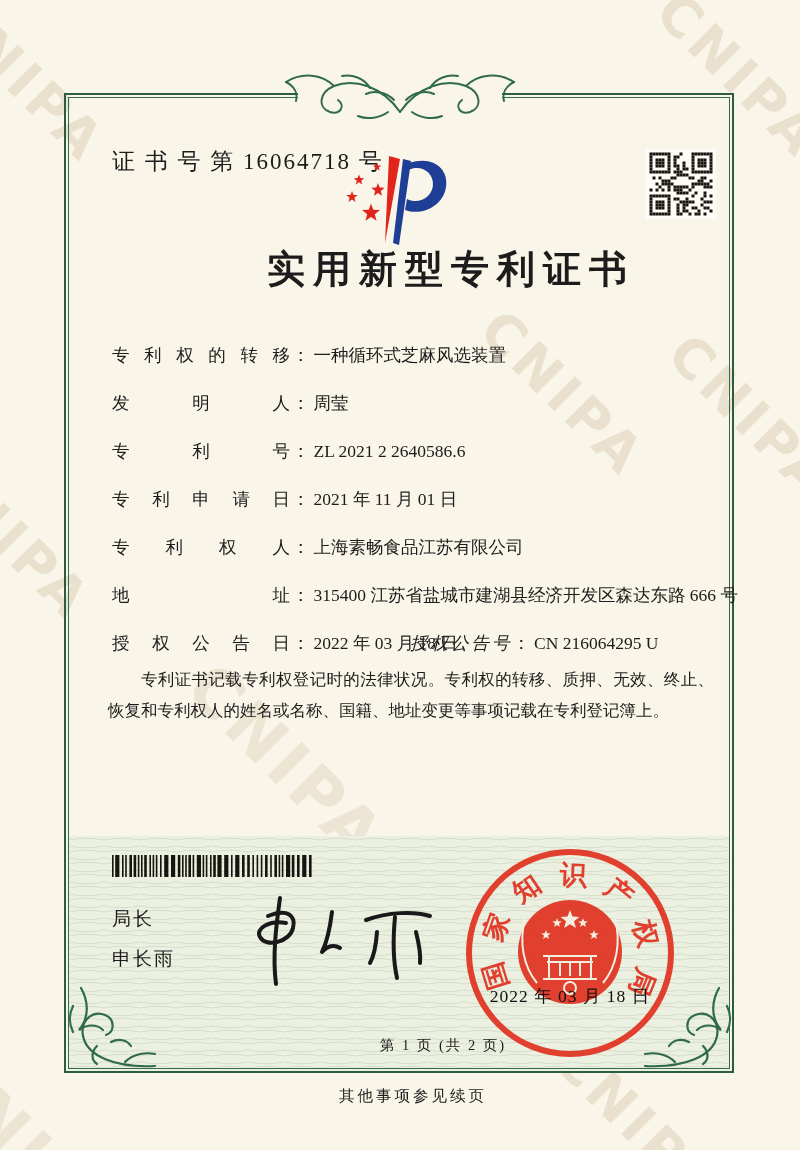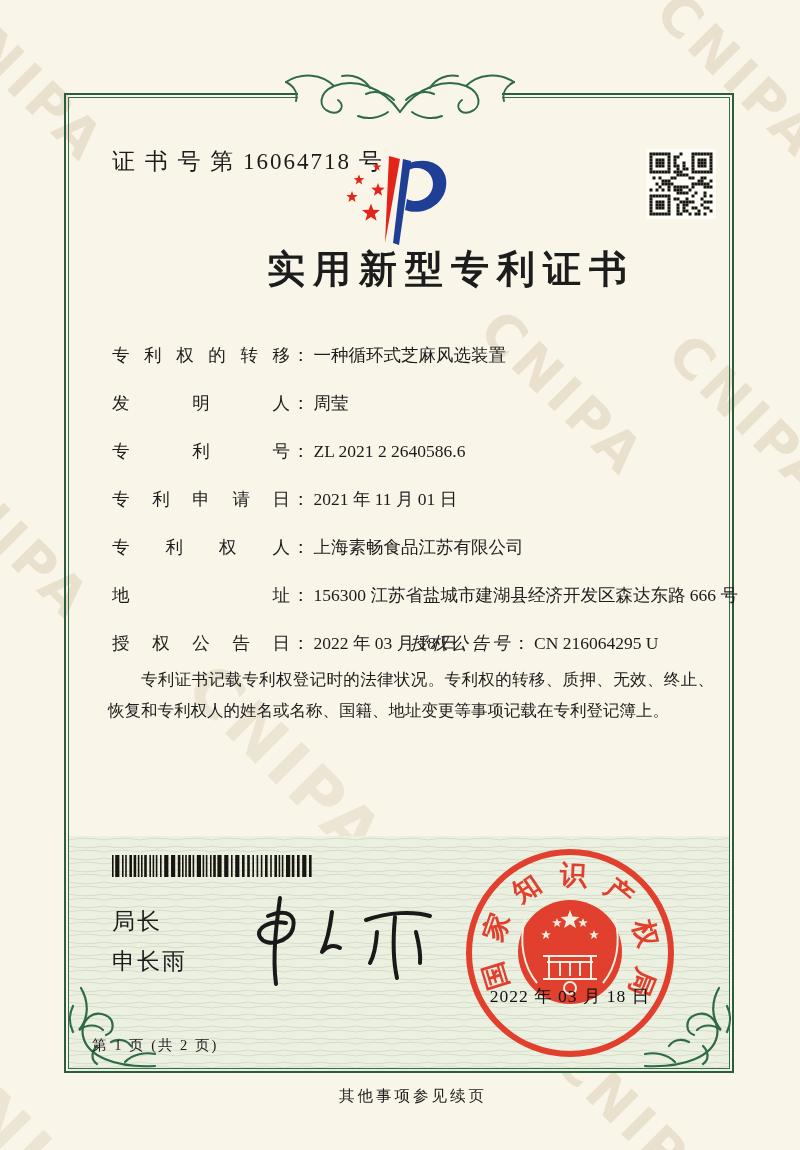--- a/index.html
+++ b/index.html
@@ -41,27 +41,27 @@
   }
   .fcolon{display:inline-block;margin-left:2px;}
   .fvalue{margin-left:4px;}
   .grant2{position:absolute;left:298px;top:0;}
   .glabel{letter-spacing:3px;font-style:italic;}
   .paras{
     position:absolute;left:108px;top:664px;width:606px;z-index:2;
     font-size:16.5px;line-height:1.88;text-align:justify;
   }
   .paras p{margin:0;text-indent:2em;}
-  .sig-label{position:absolute;left:112px;font-size:23px;z-index:3;letter-spacing:2px;}
+  .sig-label{position:absolute;left:112px;font-size:19px;z-index:3;letter-spacing:2px;}
   .seal-date{
     position:absolute;left:466px;top:984px;width:208px;text-align:center;
     font-size:17.5px;color:#111;z-index:4;letter-spacing:1px;white-space:nowrap;
   }
   .page-footer{
-    position:absolute;left:60px;top:1036px;width:670px;text-align:left;
+    position:absolute;left:76px;top:1036px;width:670px;text-align:center;
     font-size:14.5px;z-index:2;letter-spacing:2px;padding-left:32px;
   }
   .cont-note{
     position:absolute;left:0;top:1086px;width:786px;text-align:center;
     font-size:15.5px;z-index:2;letter-spacing:3px;padding-left:20px;
   }
   svg{display:block;}
 </style>
 </head>
 <body>
@@ -390,21 +390,21 @@
 <div class="frow" style="top:439px">
   <span class="flabel">专利号</span><span class="fcolon">：</span><span class="fvalue">ZL 2021 2 2640586.6</span>
 </div>
 <div class="frow" style="top:487px">
   <span class="flabel">专利申请日</span><span class="fcolon">：</span><span class="fvalue">2021 年 11 月 01 日</span>
 </div>
 <div class="frow" style="top:535px">
   <span class="flabel">专利权人</span><span class="fcolon">：</span><span class="fvalue">上海素畅食品江苏有限公司</span>
 </div>
 <div class="frow" style="top:583px">
-  <span class="flabel">地址</span><span class="fcolon">：</span><span class="fvalue">156300 江苏省盐城市建湖县经济开发区森达东路 666 号</span>
+  <span class="flabel">地址</span><span class="fcolon">：</span><span class="fvalue">315400 江苏省盐城市建湖县经济开发区森达东路 666 号</span>
 </div>
 <div class="frow" style="top:631px">
   <span class="flabel">授权公告日</span><span class="fcolon">：</span><span class="fvalue">2022 年 03 月 18 日</span>
   <span class="grant2">
     <span class="glabel">授权公告号</span><span>：</span><span class="fvalue">CN 216064295 U</span>
   </span>
 </div>
 
 <div class="paras">
   <p>专利证书记载专利权登记时的法律状况。专利权的转移、质押、无效、终止、恢复和专利权人的姓名或名称、国籍、地址变更等事项记载在专利登记簿上。</p>

